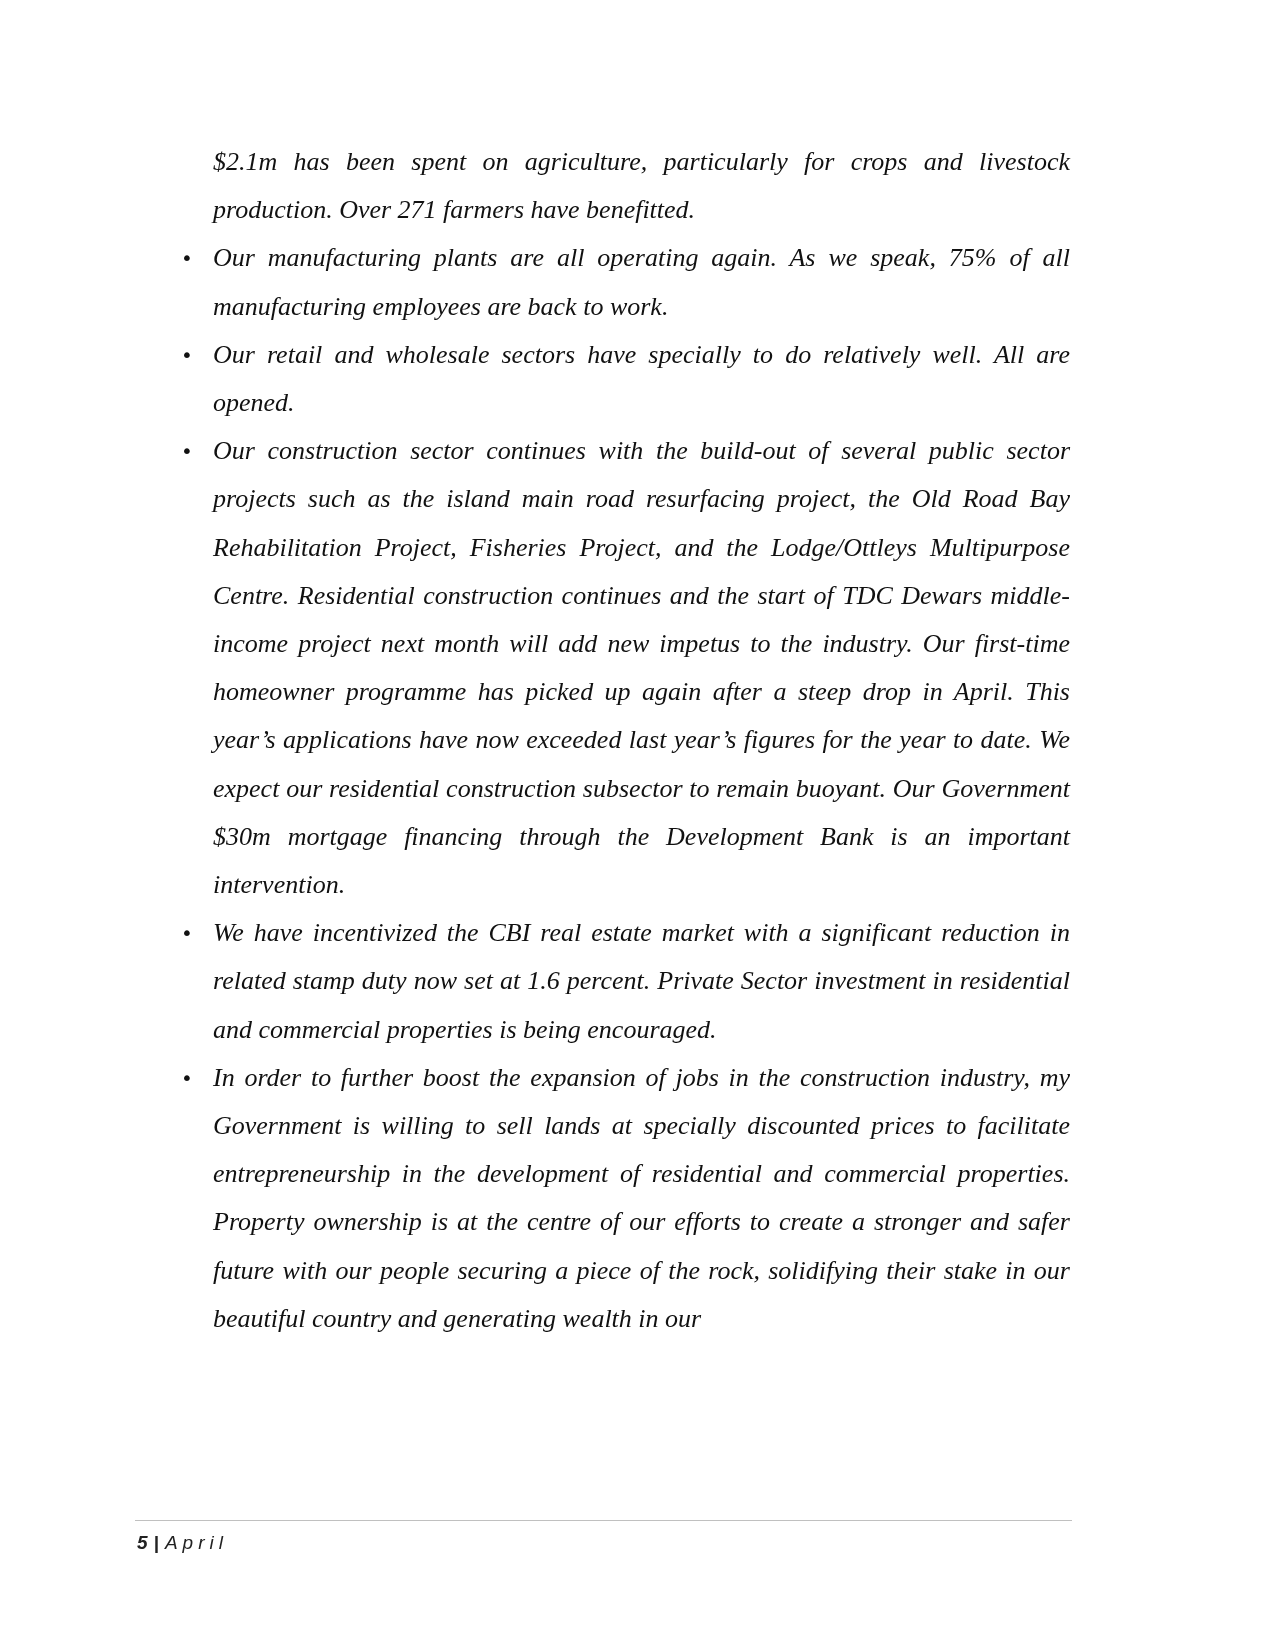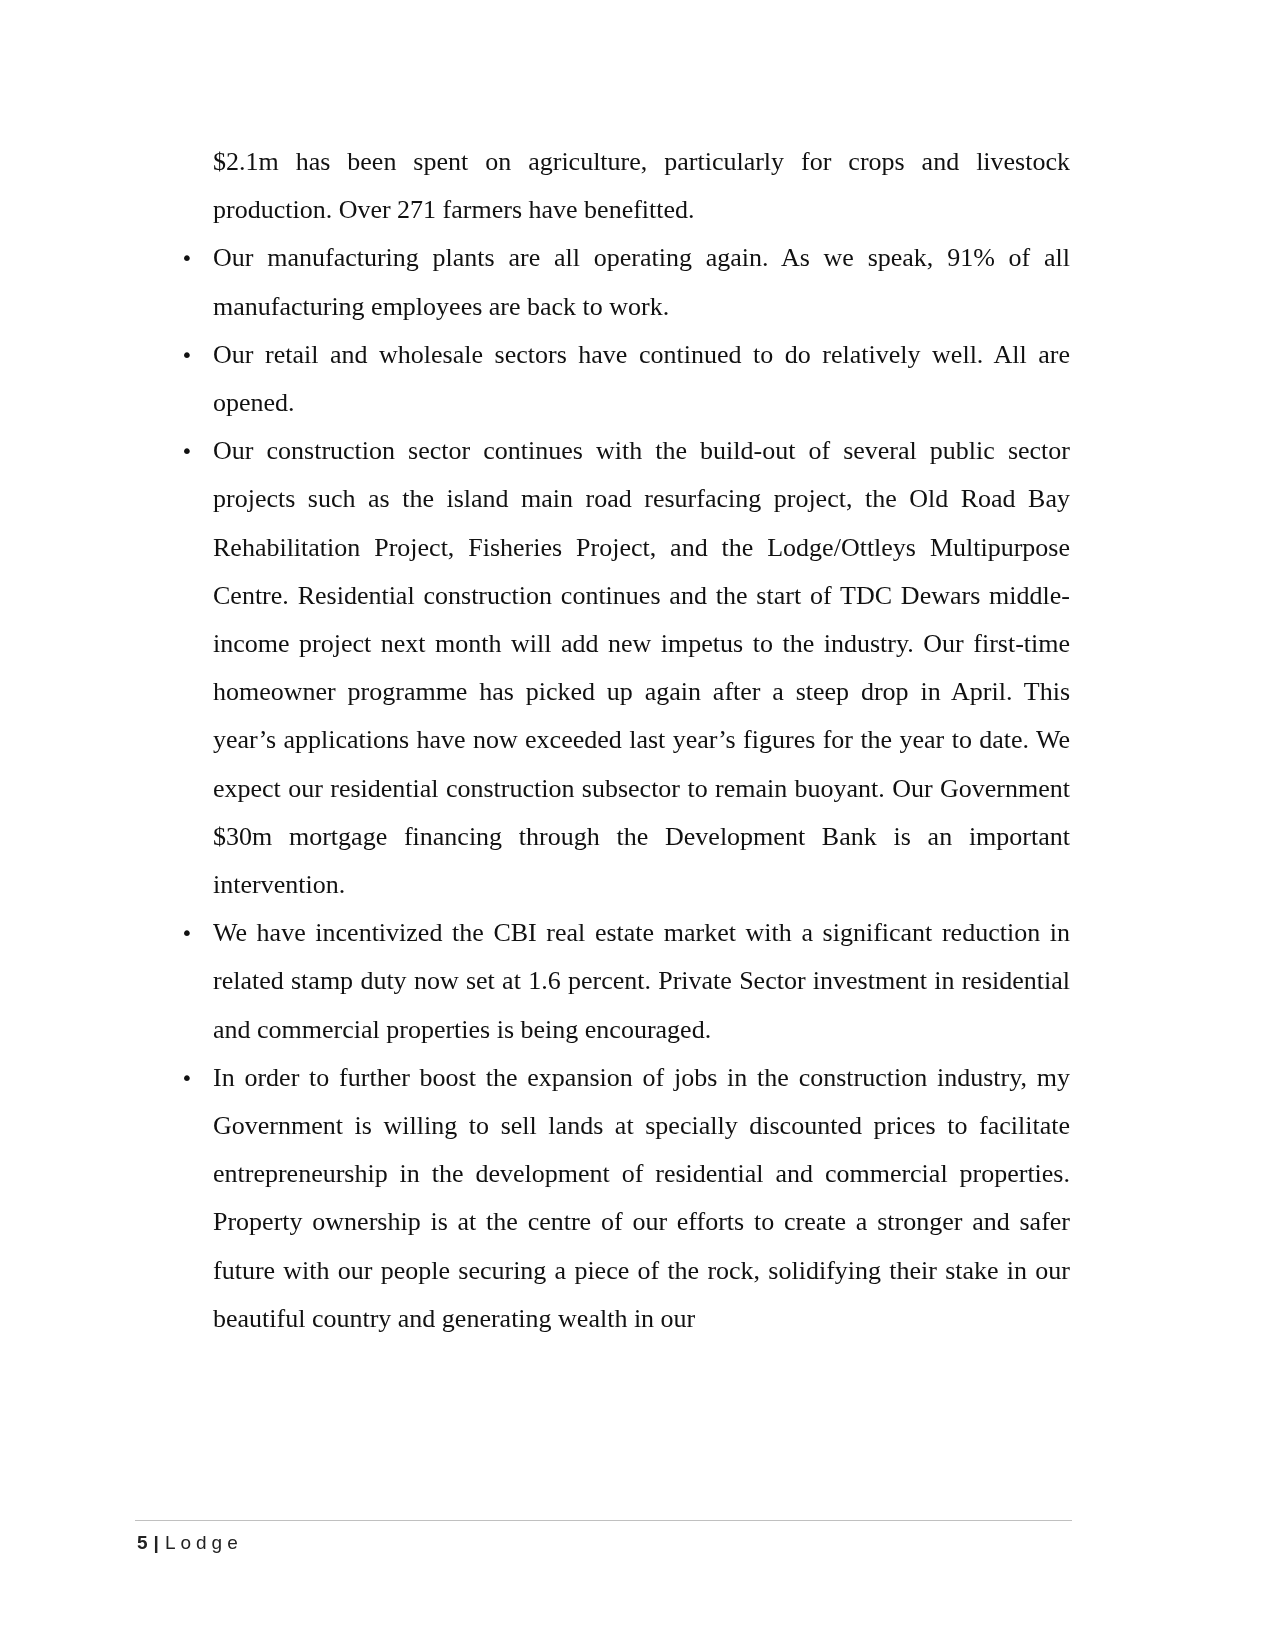--- a/index.html
+++ b/index.html
@@ -1,21 +1,21 @@
 <!DOCTYPE html>
 <html><head>
   <meta charset="utf-8">
   <style>
     html, body { margin: 0; padding: 0; background: #ffffff; }
     body {
       width: 1275px; height: 1651px; position: relative; overflow: hidden;
       color: #111;
       font-family: "Liberation Serif", "DejaVu Serif", serif;
     }
-    .page { position: absolute; left: 0; top: 0; width: 1275px; height: 1651px; }
+    .page { position: absolute; left: 0; top: 0; width: 1275px; height: 1651px; font-style: italic; }
     .body-text {
       position: absolute; left: 213px; top: 138px; width: 857px;
       font-size: 26px; line-height: 48.2px; text-align: justify;
     }
     .para { margin: 0; position: relative; }
     .cont { margin: 0; }
     .bullet-item { position: relative; margin: 0; }
     .bullet {
       position: absolute; left: -36px; top: 0; width: 20px; text-align: center;
       font-family: "DejaVu Sans", sans-serif; font-size: 20px;
@@ -35,26 +35,26 @@
   </style>
 </head>
 <body>
 
 <div class="page">
   <div class="body-text">
     <p class="cont">$2.1m has been spent on agriculture, particularly for crops and livestock production.  Over 271 farmers have benefitted.</p>
 
     <div class="bullet-item">
       <span class="bullet">•</span>
-      <p class="para">Our manufacturing plants are all operating again. As we speak, 91% of all manufacturing employees are back to work.</p>
+      <p class="para">Our manufacturing plants are all operating again. As we speak, 75% of all manufacturing employees are back to work.</p>
     </div>
 
     <div class="bullet-item">
       <span class="bullet">•</span>
-      <p class="para">Our retail and wholesale sectors have continued to do relatively well.  All are opened.</p>
+      <p class="para">Our retail and wholesale sectors have specially to do relatively well.  All are opened.</p>
     </div>
 
     <div class="bullet-item">
       <span class="bullet">•</span>
       <p class="para">Our construction sector continues with the build-out of several public sector projects such as the island main road resurfacing project, the Old Road Bay Rehabilitation Project, Fisheries Project, and the Lodge/Ottleys Multipurpose Centre.  Residential construction continues and the start of TDC Dewars middle-income project next month will add new impetus to the industry.  Our first-time homeowner programme has picked up again after a steep drop in April.  This year’s applications have now exceeded last year’s figures for the year to date.  We expect our residential construction subsector to remain buoyant.   Our Government $30m mortgage financing through the Development Bank is an important intervention.</p>
     </div>
 
     <div class="bullet-item">
       <span class="bullet">•</span>
       <p class="para">We have incentivized the CBI real estate market with a significant reduction in related stamp duty now set at 1.6 percent.  Private Sector investment in residential and commercial properties is being encouraged.</p>
@@ -63,15 +63,15 @@
     <div class="bullet-item">
       <span class="bullet">•</span>
       <p class="para">In order to further boost the expansion of jobs in the construction industry, my Government is willing to sell lands at specially discounted prices to facilitate entrepreneurship in the development of residential and commercial properties. Property ownership is at the centre of our efforts to create a stronger and safer future with our people securing a piece of the rock, solidifying their stake in our beautiful country and generating wealth in our</p>
     </div>
   </div>
 
   <div class="footer-rule"></div>
   <div class="footer">
     <span class="num">5</span>
     <span class="sep">|</span>
-    <span class="label">Lodge</span>
+    <span class="label">April</span>
   </div>
 </div>
 
 </body></html>

